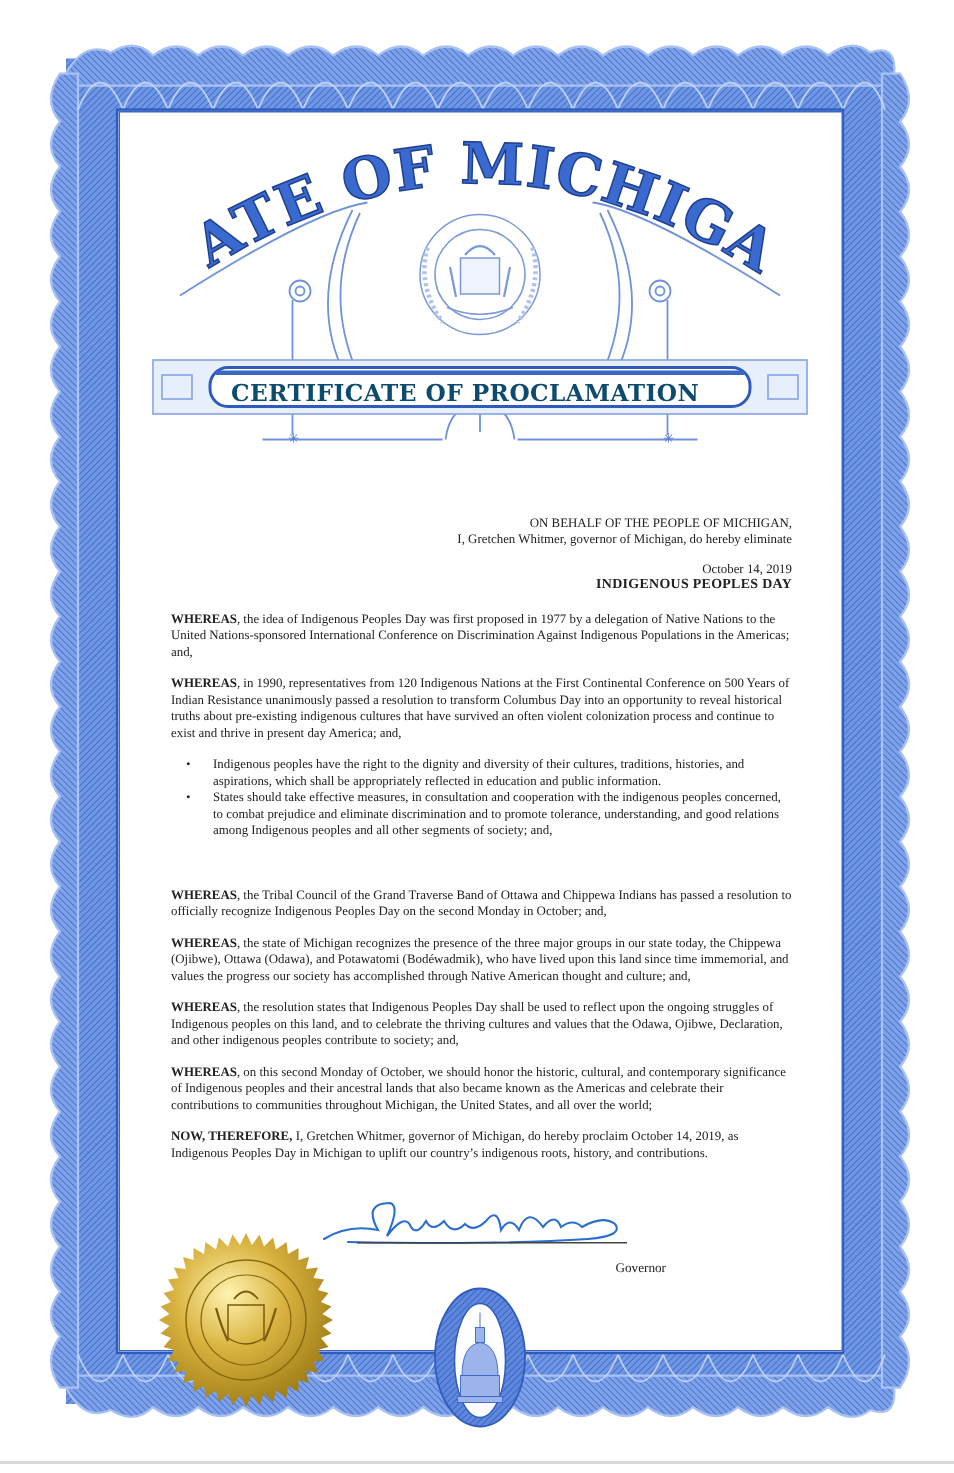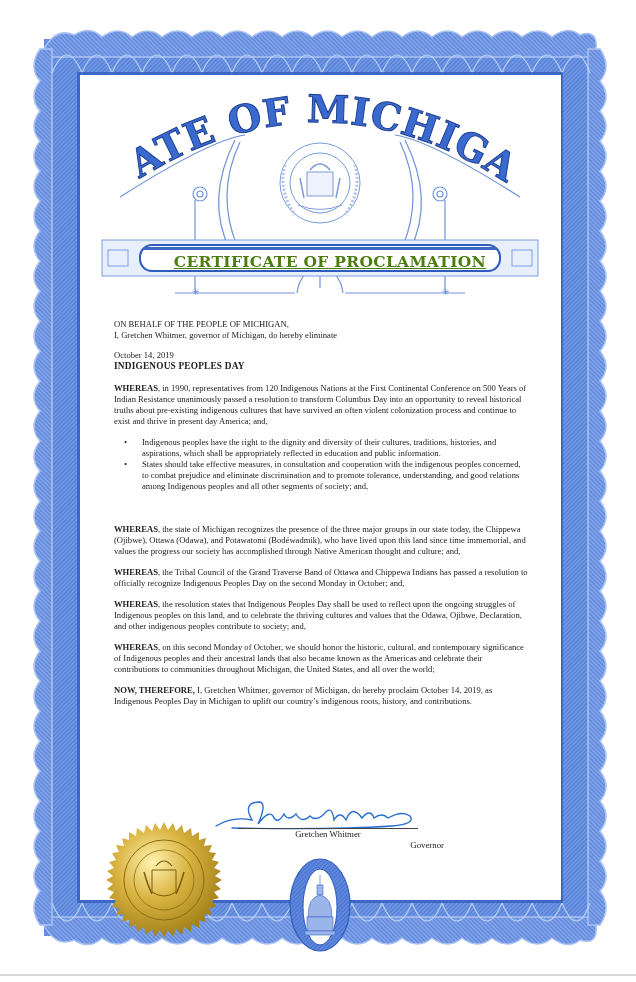--- a/index.html
+++ b/index.html
@@ -7,26 +7,26 @@
   .page { position:absolute; left:0; top:0; width:636px; height:982px; background:#fff; }
   .bottom-rule { position:absolute; left:0; top:974px; width:636px; height:2px; background:#d8d8d8; }
 
   
   .frame { position:absolute; left:32px; top:27px; width:576px; height:921px; }
   .frame svg { position:absolute; left:0; top:0; }
   .inner-panel { position:absolute; left:79px; top:74px; width:483px; height:827px; background:#fff; border:1.5px solid #3a66c4; box-sizing:border-box; }
 
   
   .header-art { position:absolute; left:100px; top:80px; width:440px; height:225px; }
-  .cert-title { position:absolute; left:154px; top:250px; width:332px; height:24px; text-align:right;
-    font-family:"DejaVu Serif", serif; font-weight:bold; font-size:15.5px; color:#4d7c0f; letter-spacing:0.3px; line-height:24px;text-decoration:underline; }
+  .cert-title { position:absolute; left:154px; top:250px; width:332px; height:24px; text-align:left;
+    font-family:"DejaVu Serif", serif; font-weight:bold; font-size:15.5px; color:#0c4a6e; letter-spacing:0.3px; line-height:24px; }
 
   
   .content { position:absolute; left:114px; top:319px; width:414px; color:#222; font-family:"Liberation Serif", serif; font-size:8.6px; line-height:11px; }
-  .center { text-align:left; }
+  .center { text-align:right;margin-top:24px; }
   .center .l { display:block; }
   .title-day { font-weight:bold; font-size:9.3px; letter-spacing:0.2px; }
   p { margin:0 0 10px 0; }
   .gap-sm { height:9px; }
   ul { margin:0 0 26px 0; padding:0 0 0 28px; list-style:none;font-family:Liberation Serif, serif; }
   ul li { position:relative; margin:0; }
   ul li::before { content:"•"; position:absolute; left:-18px; top:0; }
   b { font-weight:bold; }
 
   .sig-block { position:absolute; left:212px; top:798px; width:200px; height:60px; }
@@ -133,41 +133,41 @@
   <div class="content">
     <div class="center">
       <span class="l">ON BEHALF OF THE PEOPLE OF MICHIGAN,</span>
       <span class="l">I, Gretchen Whitmer, governor of Michigan, do hereby eliminate</span>
       <div class="gap-sm"></div>
       <span class="l">October 14, 2019</span>
       <span class="l title-day">INDIGENOUS PEOPLES DAY</span>
     </div>
     <div style="height:11px"></div>
 
+    <p><b>WHEREAS</b><span>, the idea of Indigenous Peoples Day was first proposed in 1977 by a delegation of Native Nations to the United Nations-sponsored International Conference on Discrimination Against Indigenous Populations in the Americas; and,</span></p>
     <p><b>WHEREAS</b><span>, in 1990, representatives from 120 Indigenous Nations at the First Continental Conference on 500 Years of Indian Resistance unanimously passed a resolution to transform Columbus Day into an opportunity to reveal historical truths about pre-existing indigenous cultures that have survived an often violent colonization process and continue to exist and thrive in present day America; and,</span></p>
 
     <ul>
       <li>Indigenous peoples have the right to the dignity and diversity of their cultures, traditions, histories, and aspirations, which shall be appropriately reflected in education and public information.</li>
       <li>States should take effective measures, in consultation and cooperation with the indigenous peoples concerned, to combat prejudice and eliminate discrimination and to promote tolerance, understanding, and good relations among Indigenous peoples and all other segments of society; and,</li>
     </ul>
     <div style="height:6px"></div>
 
+    <p><b>WHEREAS</b><span>, the Tribal Council of the Grand Traverse Band of Ottawa and Chippewa Indians has passed a resolution to officially recognize Indigenous Peoples Day on the second Monday in October; and,</span></p>
     <p><b>WHEREAS</b><span>, the state of Michigan recognizes the presence of the three major groups in our state today, the Chippewa (Ojibwe), Ottawa (Odawa), and Potawatomi (Bodéwadmik), who have lived upon this land since time immemorial, and values the progress our society has accomplished through Native American thought and culture; and,</span></p>
-    <p><b>WHEREAS</b><span>, the Tribal Council of the Grand Traverse Band of Ottawa and Chippewa Indians has passed a resolution to officially recognize Indigenous Peoples Day on the second Monday in October; and,</span></p>
     <p><b>WHEREAS</b><span>, the resolution states that Indigenous Peoples Day shall be used to reflect upon the ongoing struggles of Indigenous peoples on this land, and to celebrate the thriving cultures and values that the Odawa, Ojibwe, Declaration, and other indigenous peoples contribute to society; and,</span></p>
     <p><b>WHEREAS</b><span>, on this second Monday of October, we should honor the historic, cultural, and contemporary significance of Indigenous peoples and their ancestral lands that also became known as the Americas and celebrate their contributions to communities throughout Michigan, the United States, and all over the world;</span></p>
     <p><b>NOW, THEREFORE,</b><span> I, Gretchen Whitmer, governor of Michigan, do hereby proclaim October 14, 2019, as Indigenous Peoples Day in Michigan to uplift our country’s indigenous roots, history, and contributions.</span></p>
   </div>
 
   <div class="sig-block">
     <svg width="210" height="34" viewBox="0 0 210 34" style="position:absolute;left:0;top:0">
       <path d="M4,28 Q20,18 40,22 Q30,4 48,4 Q55,6 46,26 Q58,10 62,20 Q66,26 72,16 Q76,24 84,16 Q90,26 98,18 Q104,24 112,16 Q120,6 122,22 Q128,12 134,22 Q140,6 150,20 Q158,10 162,20 Q170,14 176,20 Q190,12 198,18 Q204,26 180,28 Q120,32 20,30" fill="none" stroke="#2a6fcf" stroke-width="1.4" stroke-linecap="round"></path>
     </svg>
     <div class="sig-line"></div>
-    <div class="sig-name">Gretchen Whitmer</div>
     <div class="sig-role">Governor</div>
   </div>
 
   <div class="seal">
     <svg width="116" height="116" viewBox="0 0 116 116">
       <defs>
         <radialGradient id="gold" cx="40%" cy="35%" r="70%">
           <stop offset="0%" stop-color="#fff3b0"></stop>
           <stop offset="45%" stop-color="#d9b340"></stop>
           <stop offset="100%" stop-color="#9c7a14"></stop>

